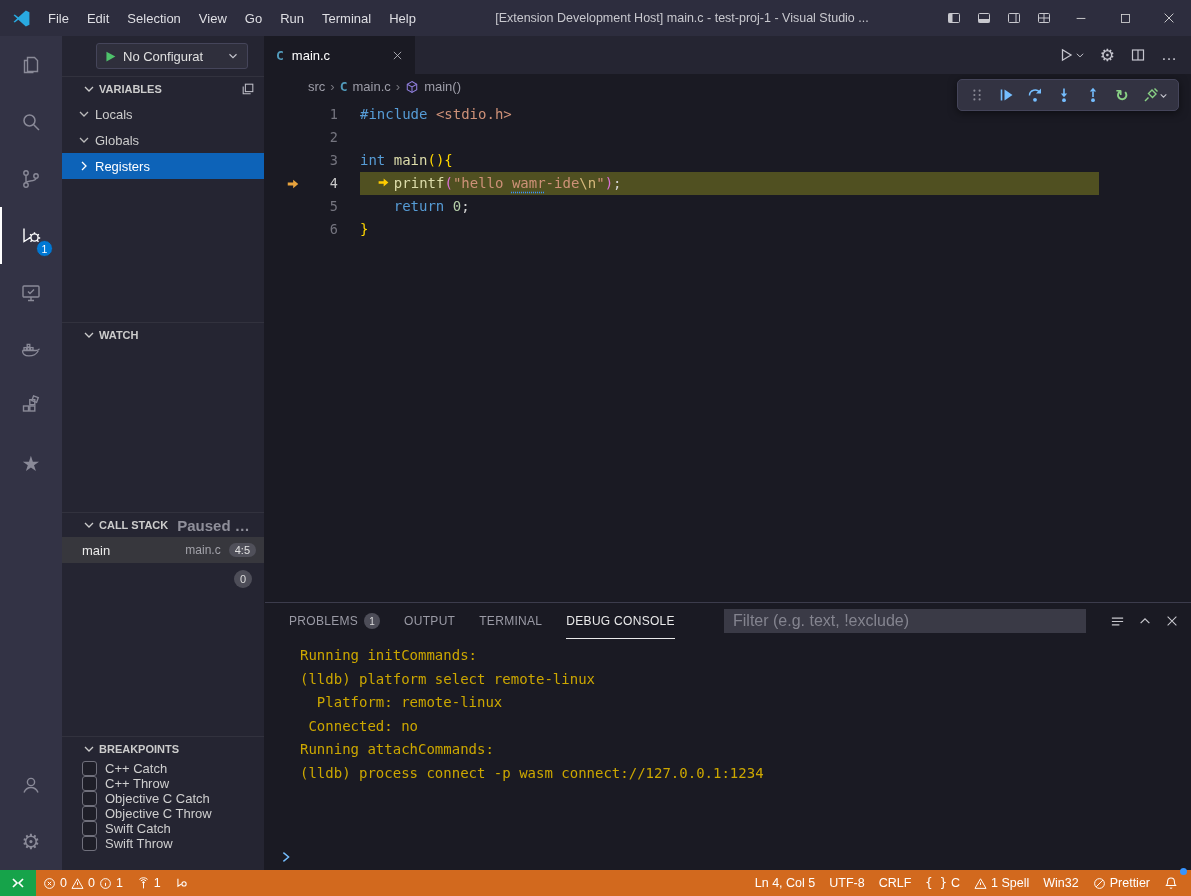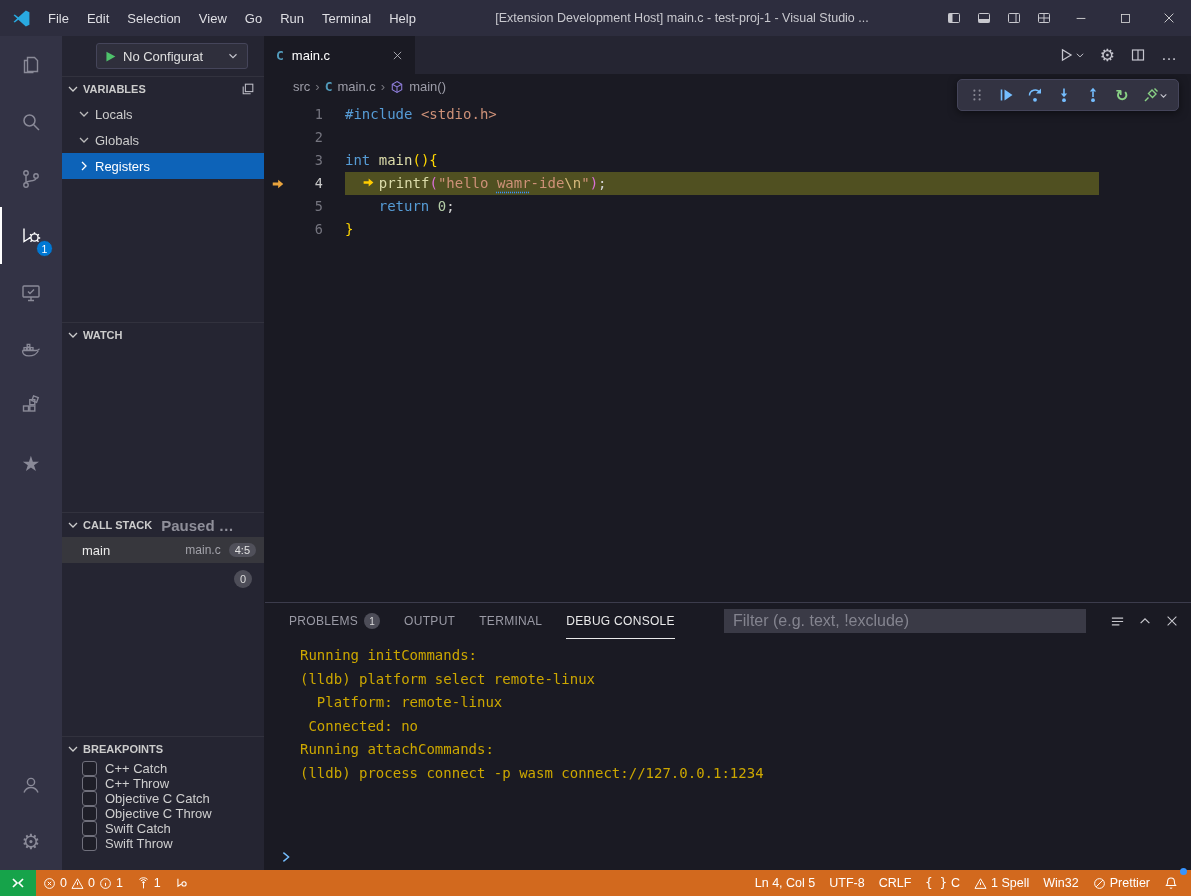--- a/index.html
+++ b/index.html
@@ -29,21 +29,21 @@
   .act-badge { position:absolute; right:9px; bottom:7px; background:var(--badge-blue,#0078D4); color:#fff; border-radius:50%; min-width:17px; height:17px; font-size:10.5px; display:flex; align-items:center; justify-content:center; border:1px solid #333345; }
   .act-spacer { flex:1; }
   .act-glyph { font-size:21px; line-height:1; }
 
   
   .sidebar { flex:0 0 203px; background:#252532; display:flex; flex-direction:column; border-right:1px solid #1A1A23; min-height:0; }
   .sidebar-top { flex:0 0 40px; display:flex; align-items:center; padding-left:34px; }
   .config-box { display:flex; align-items:center; gap:6px; background:#2F2F3C; border:1px solid #45455A; border-radius:3px; height:26px; padding:11px 7px; width:152px; color:#E0E0E0; }
   .config-box .lbl { flex:1; white-space:nowrap; overflow:hidden; }
   .side-section { border-top:1px solid #32323E; display:flex; flex-direction:column; min-height:0; }
-  .sec-header { flex:0 0 24px; display:flex; align-items:center; padding-left:3px; gap:2px; font-weight:bold; font-size:11px; color:#CCCCCC; }
+  .sec-header { flex:0 0 24px; display:flex; align-items:center; padding-left:19px; gap:2px; font-weight:bold; font-size:11px; color:#CCCCCC; }
   .sec-hint { margin-left:7px; font-size:15px; color:#8F8F9A; white-space:nowrap; overflow:hidden; text-overflow:ellipsis; max-width:76px; }
   .sec-action { margin-left:auto; margin-right:9px; color:#BFBFC8; }
   .tree-row { flex:0 0 26px; display:flex; align-items:center; padding-left:14px; gap:3px; color:#CCCCCC; }
   .tree-row.selected { background:var(--selection-blue,#0D63B8); color:#FFFFFF; }
   .cs-row { flex:0 0 26px; background:#37373D; display:flex; align-items:center; padding:0 8px 0 20px; gap:8px; }
   .cs-name { color:#EAEAEA; }
   .cs-file { margin-left:auto; color:#A2A2AA; font-size:12px; }
   .cs-pos { background:#50505A; border-radius:9px; padding:1px 6px; font-size:11px; color:#E2E2E2; }
   .cs-badge-row { display:flex; justify-content:flex-end; padding:7px 12px 0 0; }
   .cs-badge { background:#4D4D58; color:#DDDDDD; border-radius:50%; width:18px; height:18px; font-size:11px; display:flex; align-items:center; justify-content:center; }
@@ -52,21 +52,21 @@
   .sec-variables { height:198px; } .sec-watch { height:190px;margin-top:48px; } .sec-callstack { height:224px; } .sec-breakpoints { flex:1; }
 
   
   .editor-col { flex:1; display:flex; flex-direction:column; min-width:0; }
   .tabbar { flex:0 0 38px; background:#252532; display:flex; align-items:stretch; }
   .tab { width:150px; background:#1A1A23; display:flex; align-items:center; gap:8px; padding:0 11px; color:#FFFFFF; }
   .tab .c-icon { color:#519ABA; font-weight:bold; font-family:"DejaVu Sans Mono",monospace; font-size:13px; }
   .tab-close { margin-left:auto; color:#C0C0C8; }
   .tab-actions { margin-left:auto; display:flex; align-items:center; gap:15px; padding-right:14px; color:#C5C5CE; }
 
-  .editor-body { flex:1; position:relative; background:#1A1A23; min-height:0; overflow:hidden; }
+  .editor-body { flex:1; position:relative; background:#1A1A23; min-height:0; overflow:hidden;padding-left:15px; }
   .breadcrumbs { height:25px; display:flex; align-items:center; gap:5px; padding-left:28px; color:#9D9DA8; font-size:13px; }
   .crumb-sep { color:#77777F; }
   .code { font-family:"DejaVu Sans Mono",monospace; font-size:14px; padding-top:4px; }
   .code-line { display:flex; height:23px; line-height:23px; }
   .glyph { width:26px; display:flex; align-items:center; justify-content:center; }
   .lnum { width:32px; text-align:right; color:#75757F; font-size:13.5px; }
   .ltext { margin-left:22px; white-space:pre; flex:1; color:#D4D4D4; }
   .code-line.current .lnum { color:#C9C9C9; }
   .code-line.current .ltext { background:var(--line-highlight, rgba(255,255,30,0.24)); margin-right:92px; }
   .inline-arrow { display:inline-block; vertical-align:-1px; margin-right:4px; }

